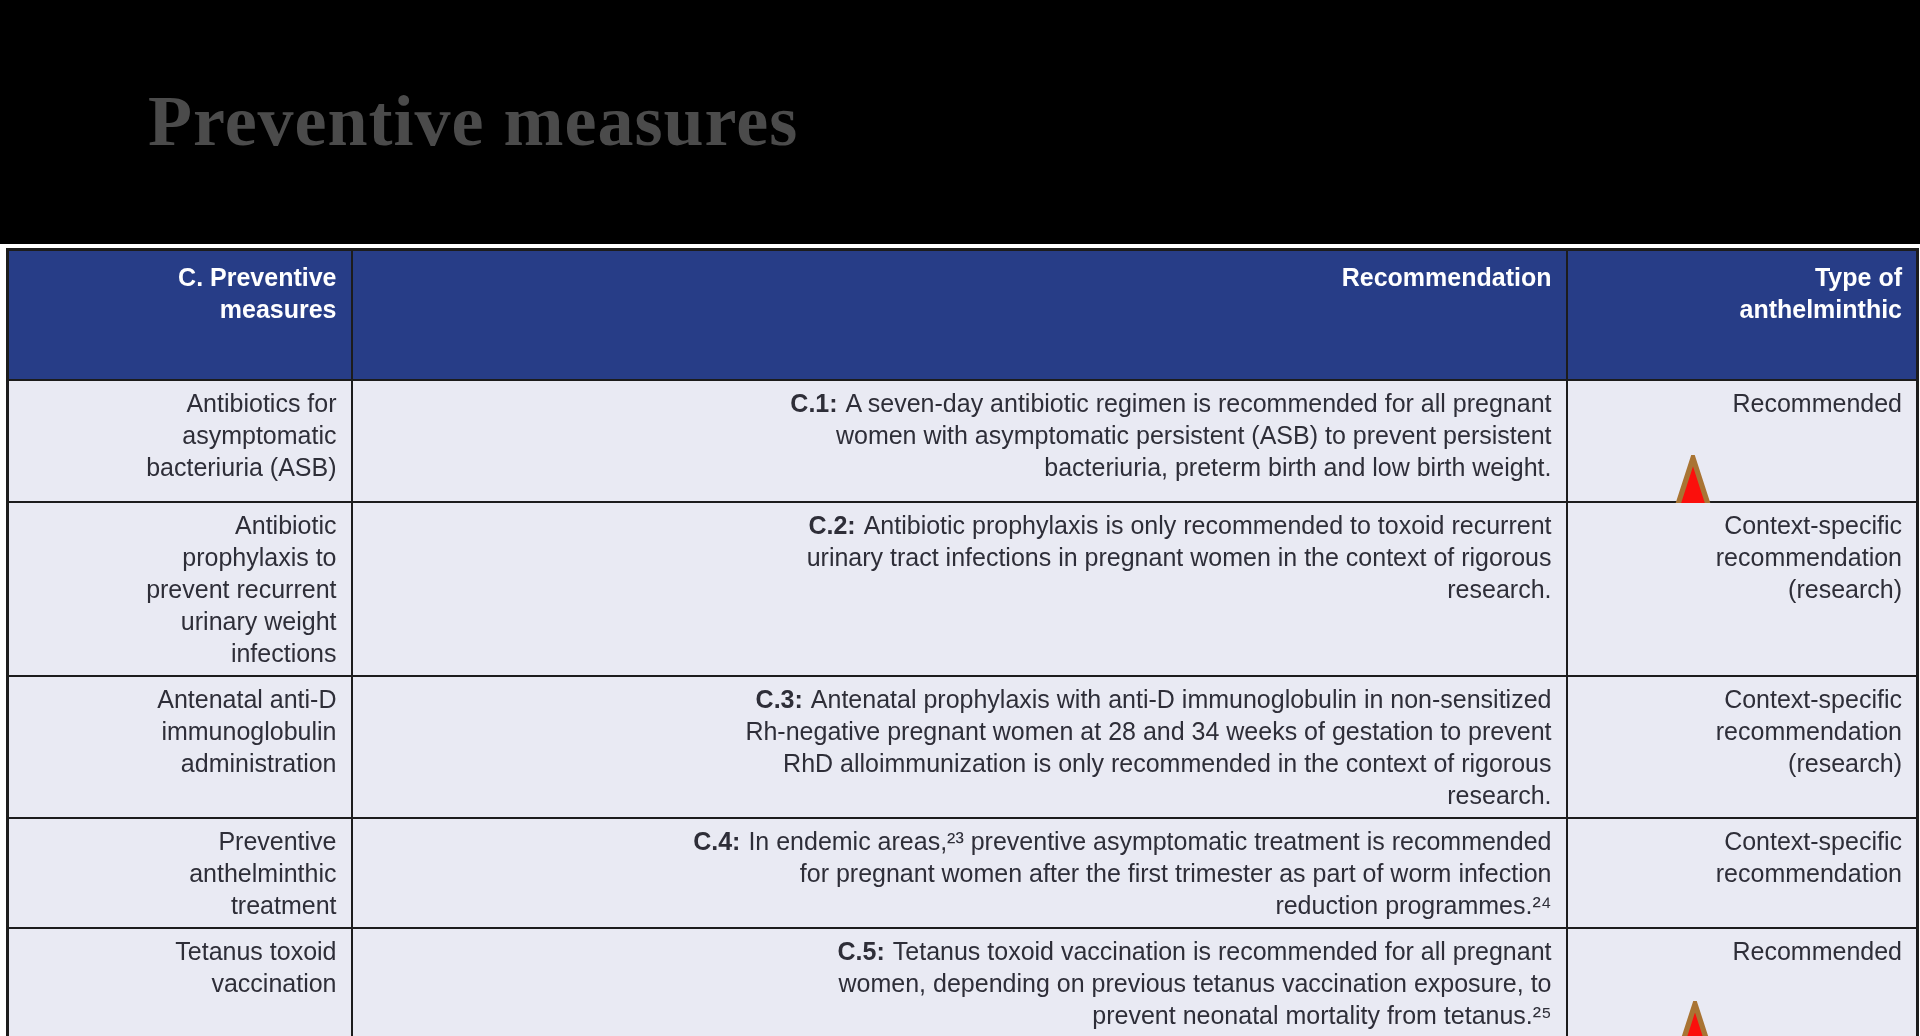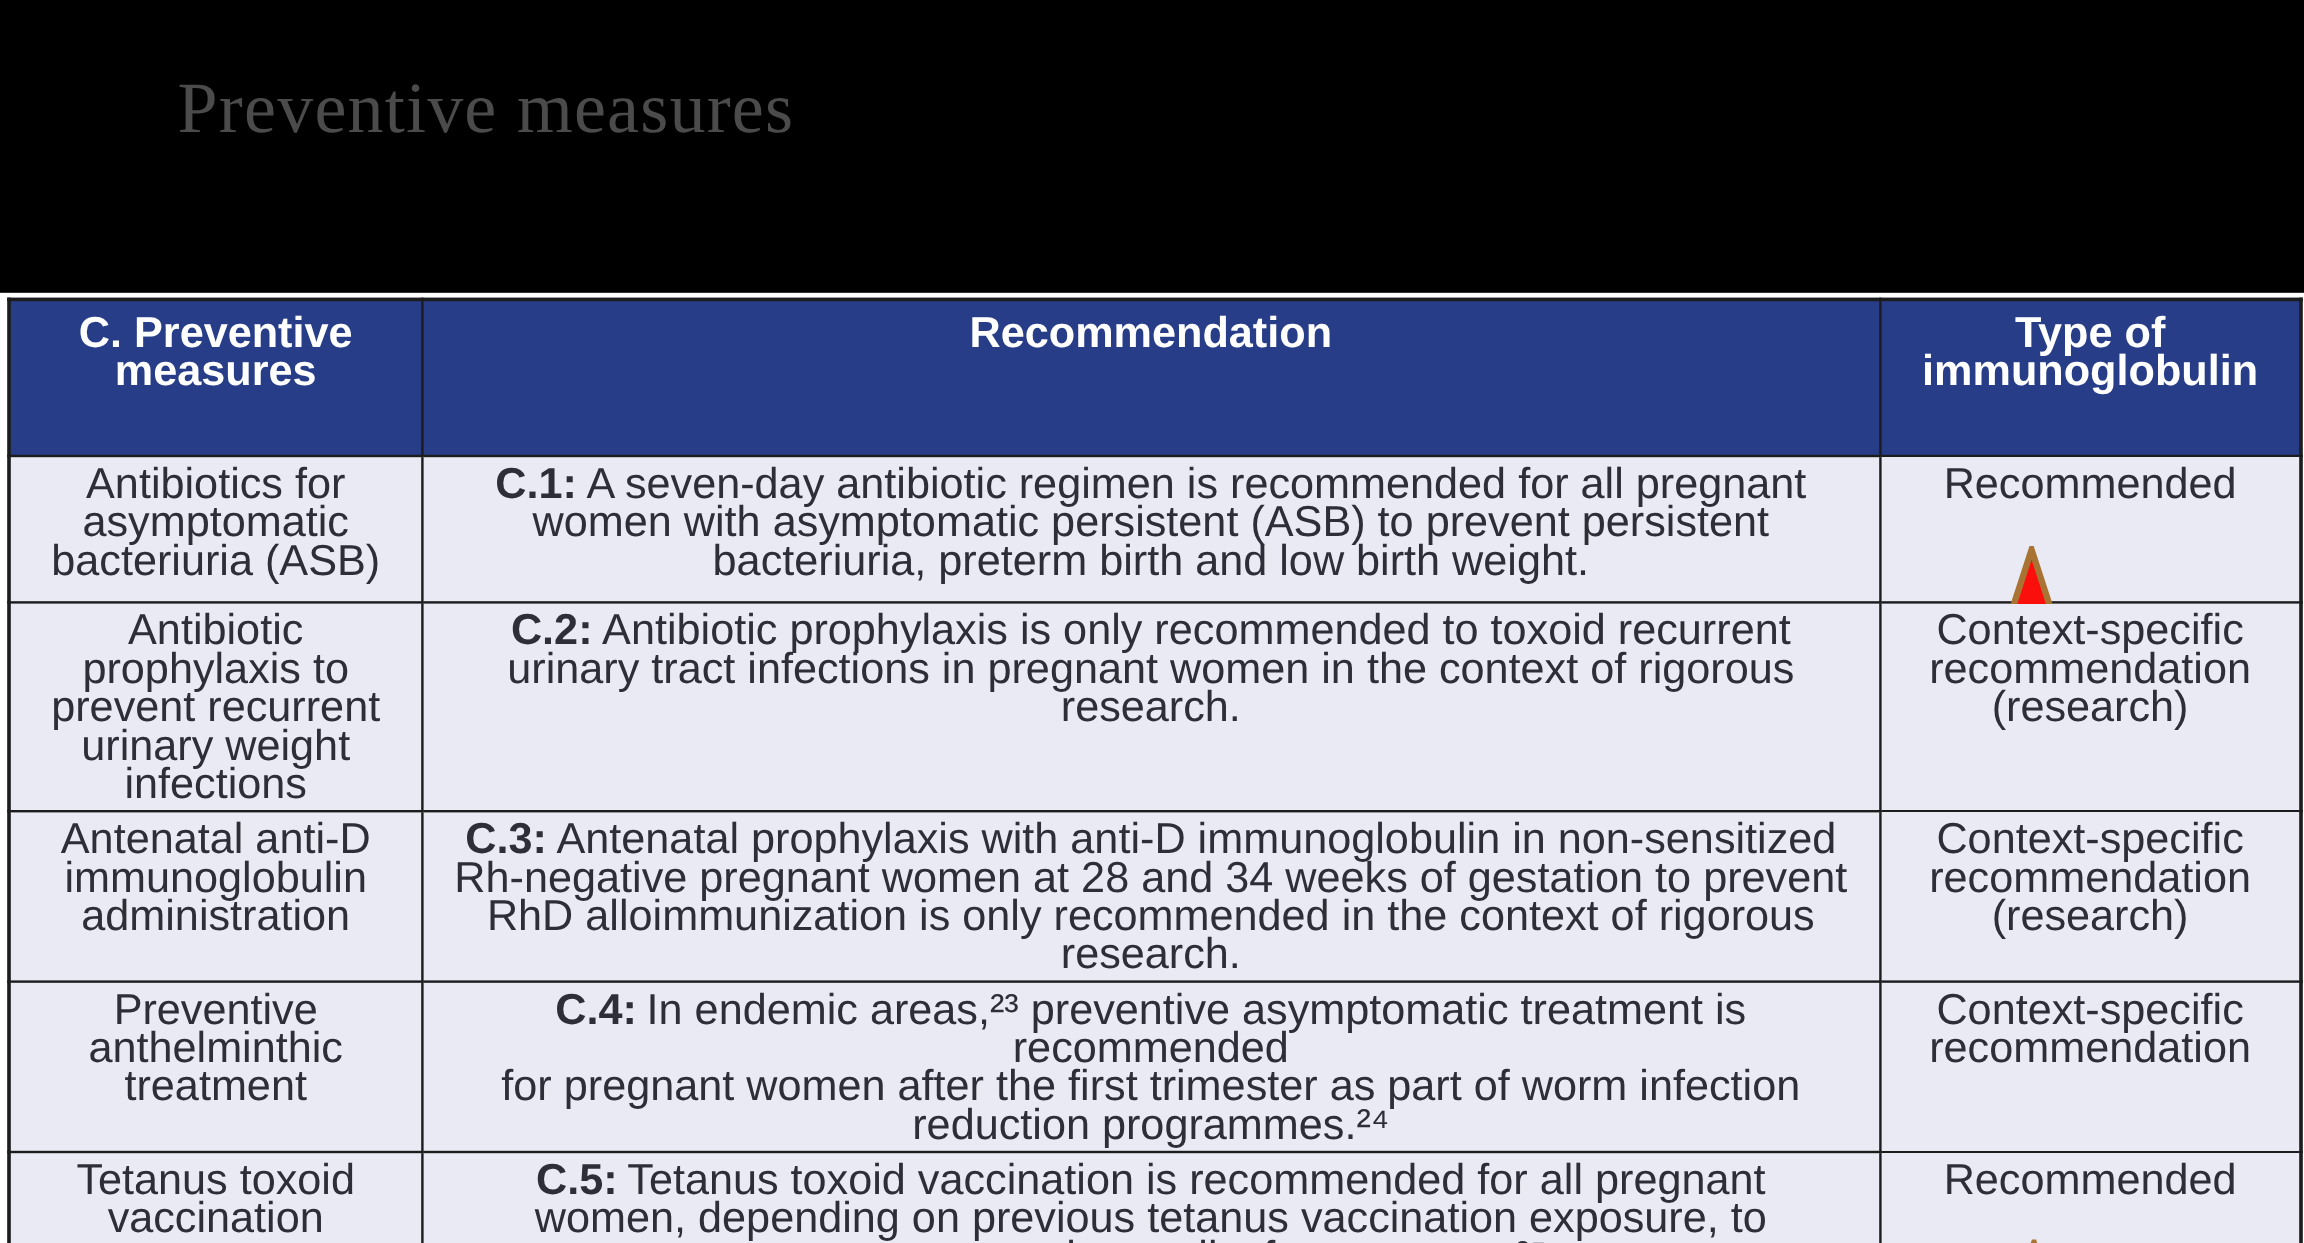--- a/index.html
+++ b/index.html
@@ -16,24 +16,24 @@
   *{margin:0;padding:0;box-sizing:border-box;}
   html,body{width:1920px;height:1036px;overflow:hidden;}
   body{
     position:relative;
     background:var(--slide-background);
     font-family:"Liberation Sans", sans-serif;
   }
   .slide-title{
     position:absolute;
     left:148px;
-    top:56px;
+    top:80px;
     font-family:"Liberation Serif", serif;
-    font-size:60px;
-    font-weight:400;
+    font-size:72px;
+    font-weight:700;
     color:var(--title-text);
     letter-spacing:1px;
     white-space:nowrap;
   }
   .table-backdrop{
     position:absolute;
     left:0;
     top:244px;
     width:1920px;
     height:792px;
@@ -45,23 +45,23 @@
     top:248px;
     width:1910px;
     height:786px;
     border-collapse:collapse;
     table-layout:fixed;
     background:var(--row-background);
   }
   table.rec-table td, table.rec-table th{
     border:2px solid var(--border);
     vertical-align:top;
-    text-align:center;
+    text-align:right;
     padding:6px 14px;
-    font-size:36px;
+    font-size:25px;
     line-height:32px;
     color:var(--body-text);
     white-space:pre-line;
     overflow:visible;
   }
   table.rec-table{border:3px solid var(--border);}
   tr.header-row th{
     background:var(--header-background);
     color:var(--header-text);
     font-weight:700;
@@ -107,21 +107,21 @@
     <col style="width:344px">
     <col style="width:1215px">
     <col style="width:351px">
   </colgroup>
   <tbody>
     <tr class="header-row">
       <th>C. Preventive
 measures</th>
       <th>Recommendation</th>
       <th>Type of
-immunoglobulin</th>
+anthelminthic</th>
     </tr>
 
     <tr class="row-0">
       <td class="measure-cell">Antibiotics for
 asymptomatic
 bacteriuria (ASB)</td>
       <td class="rec-cell"><span class="rec-code">C.1:</span><span>A seven-day antibiotic regimen is recommended for all pregnant
 women with asymptomatic persistent (ASB) to prevent persistent
 bacteriuria, preterm birth and low birth weight.</span></td>
       <td class="type-cell"><span>Recommended</span>

